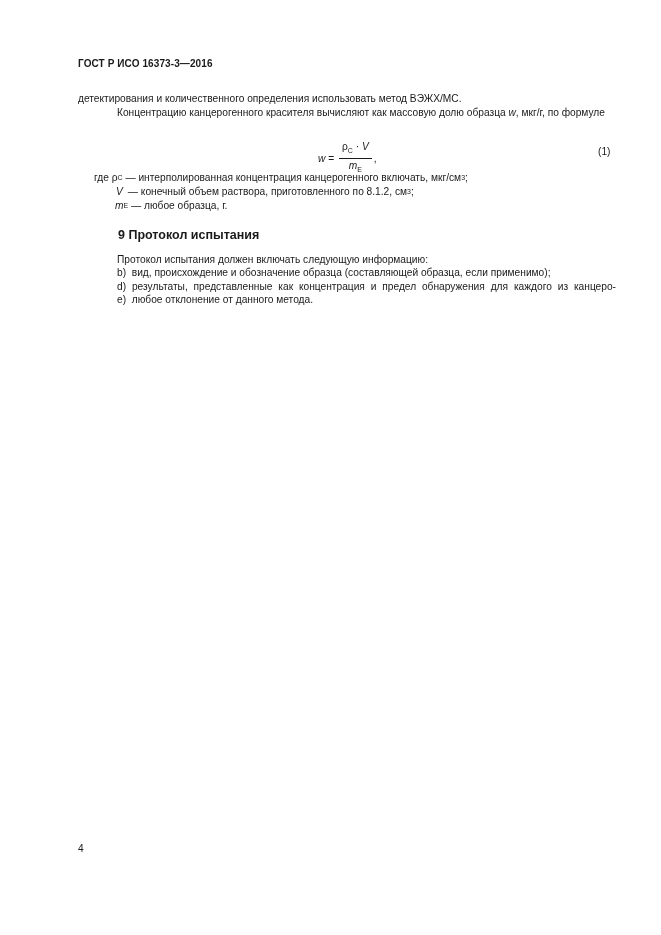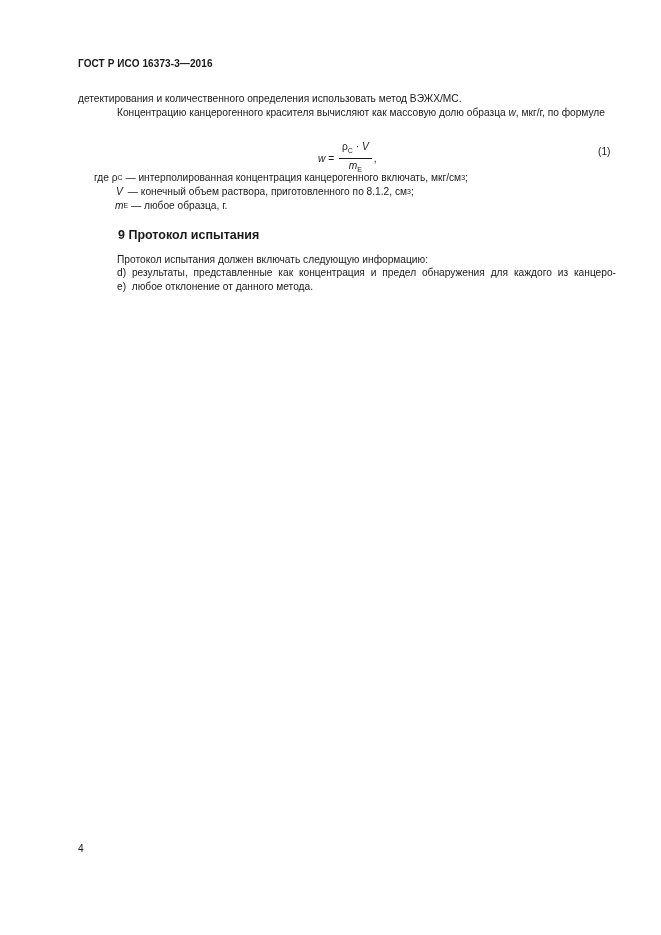--- a/index.html
+++ b/index.html
@@ -73,17 +73,18 @@
     <span class="sym it">m</span>
       <sub>E</sub>
       <span style="white-space:pre;"> — любое образца, г.</span>
   </div>
 </div>
 
 <div class="section-title">9 Протокол испытания</div>
 
 <div class="list">
   <p class="p indent">Протокол испытания должен включать следующую информацию:</p>
+  <p class="p indent" style="white-space:pre;">b)  вид, происхождение и обозначение образца (составляющей образца, если применимо);</p>
   <p class="p indent justify">d)  результаты, представленные как концентрация и предел обнаружения для каждого из канцеро-</p>
   <p class="p indent" style="white-space:pre;">e)  любое отклонение от данного метода.</p>
 </div>
 
 <div class="page-num">4</div>
 
 </body></html>

